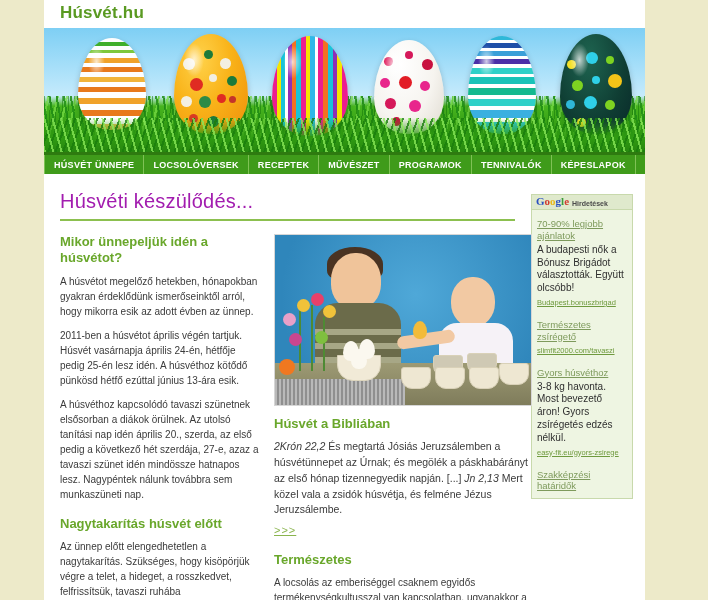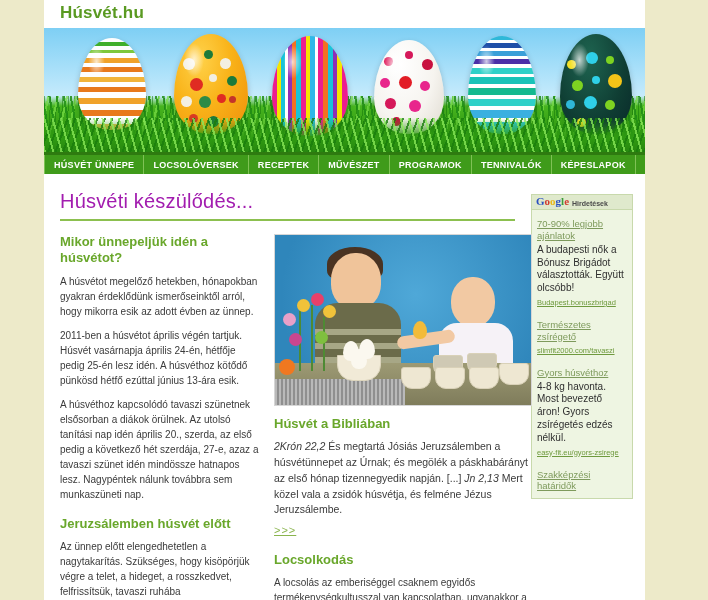--- a/index.html
+++ b/index.html
@@ -322,21 +322,21 @@
       <h1 id="page-title">Húsvéti készülődés...</h1>
       <div id="title-rule"></div>
 
       <div id="cols">
 
         <div id="col-a">
           <h3 class="sec">Mikor ünnepeljük idén a húsvétot?</h3>
           <p class="body">A húsvétot megelőző hetekben, hónapokban gyakran érdeklődünk ismerőseinktől arról, hogy mikorra esik az adott évben az ünnep.</p>
           <p class="body">2011-ben a húsvétot április végén tartjuk. Húsvét vasárnapja április 24-én, hétfője pedig 25-én lesz idén. A húsvéthoz kötődő pünkösd hétfő ezúttal június 13-ára esik.</p>
           <p class="body">A húsvéthoz kapcsolódó tavaszi szünetnek elsősorban a diákok örülnek. Az utolsó tanítási nap idén április 20., szerda, az első pedig a következő hét szerdája, 27-e, azaz a tavaszi szünet idén mindössze hatnapos lesz. Nagypéntek nálunk továbbra sem munkaszüneti nap.</p>
-          <h3 class="sec tight">Jeruzsálemben húsvét előtt</h3>
+          <h3 class="sec tight">Nagytakarítás húsvét előtt</h3>
           <p class="body">Az ünnep előtt elengedhetetlen a nagytakarítás. Szükséges, hogy kisöpörjük végre a telet, a hideget, a rosszkedvet, felfrissítsük, tavaszi ruhába</p>
         </div>
 
         <div id="col-b">
 
           <div id="photo">
             <div class="ph-wall"></div>
             <div class="ph-girl-hair"></div>
             <div class="ph-boy-hair"></div>
             <div class="ph-boy-head"></div>
@@ -372,21 +372,21 @@
               <div class="ph-fl" style="left:12px;top:42px;background:#c9468f;"></div>
               <div class="ph-fl" style="left:38px;top:40px;background:#7fbf3f;"></div>
               <div class="ph-fl" style="left:2px;top:68px;background:#f07820;width:16px;height:16px;"></div>
             </div>
           </div>
 
           <h3 class="sec">Húsvét a Bibliában</h3>
           <p class="quote"><i>2Krón 22,2</i><span> És megtartá Jósiás Jeruzsálemben a húsvétünnepet az Úrnak; és megölék a páskhabárányt az első hónap tizennegyedik napján. [...] </span><i>Jn 2,13</i><span> Mert közel vala a zsidók húsvétja, és felméne Jézus Jeruzsálembe.</span></p>
           <span class="more">&gt;&gt;&gt;</span>
 
-          <h3 class="sec tight">Locsolkodás</h3>
+          <h3 class="sec tight">Természetes</h3>
           <p class="body">A locsolás az emberiséggel csaknem egyidős termékenységkultusszal van kapcsolatban, ugyanakkor a vízzel való meghintés utal a keresztség jelére és tartalmára. A szokás arra a legendára is visszavezethető, amely szerint locsolással akarták elhallgattatni a Jézus feltámadását hirdető jeruzsálemi asszonyokat, illetve vízzel öntötték le a Jézus sírját őrző katonák a feltámadás hírét vevő</p>
         </div>
 
       </div>
     </div>
 
     <div id="ads">
       <div id="ads-head">
         <span class="g-logo"><span class="g-b">G</span><span class="g-r">o</span><span class="g-y">o</span><span class="g-b">g</span><span class="g-g">l</span><span class="g-r">e</span></span>
         <span class="lbl">Hirdetések</span>
@@ -398,21 +398,21 @@
         <span class="ad-url">Budapest.bonuszbrigad</span>
       </div>
 
       <div class="ad">
         <span class="ad-title">Természetes zsírégető</span>
         <span class="ad-url">slimfit2000.com/tavaszi</span>
       </div>
 
       <div class="ad">
         <span class="ad-title">Gyors húsvéthoz</span>
-        <div class="ad-line">4-8 kg havonta. Most bevezető áron! Gyors zsírégetés edzés nélkül.</div>
+        <div class="ad-line">3-8 kg havonta. Most bevezető áron! Gyors zsírégetés edzés nélkül.</div>
         <span class="ad-url">easy-fit.eu/gyors-zsirege</span>
       </div>
 
       <div class="ad">
         <span class="ad-title">Szakképzési határidők</span>
       </div>
     </div>
 
   </div>
  </div>

